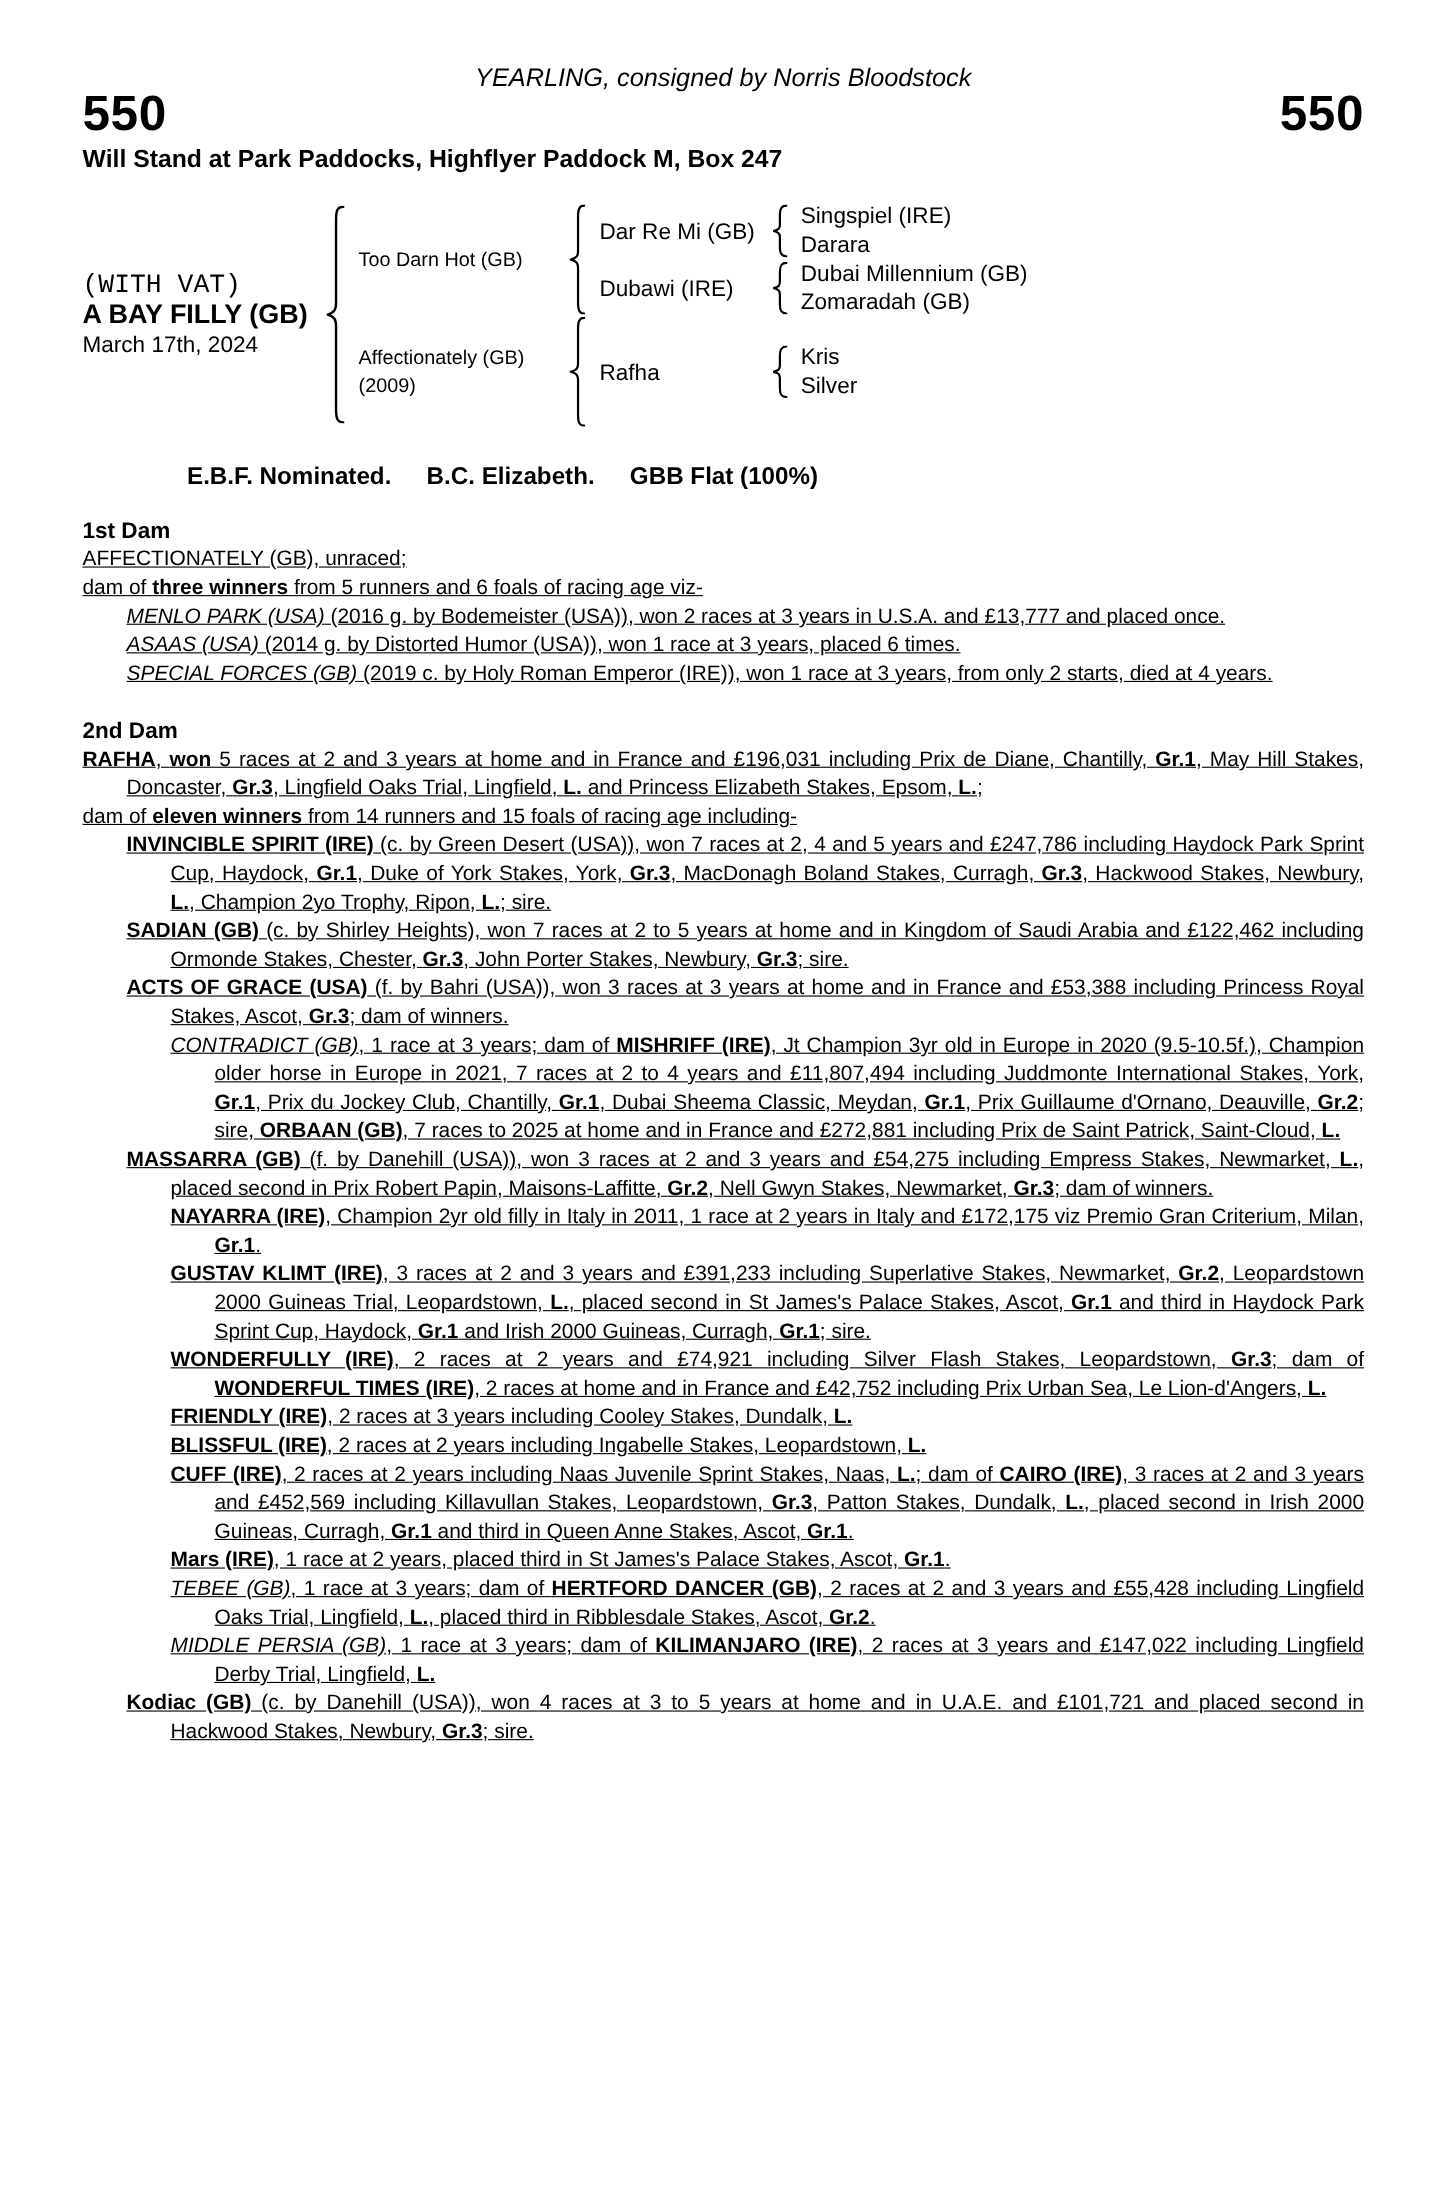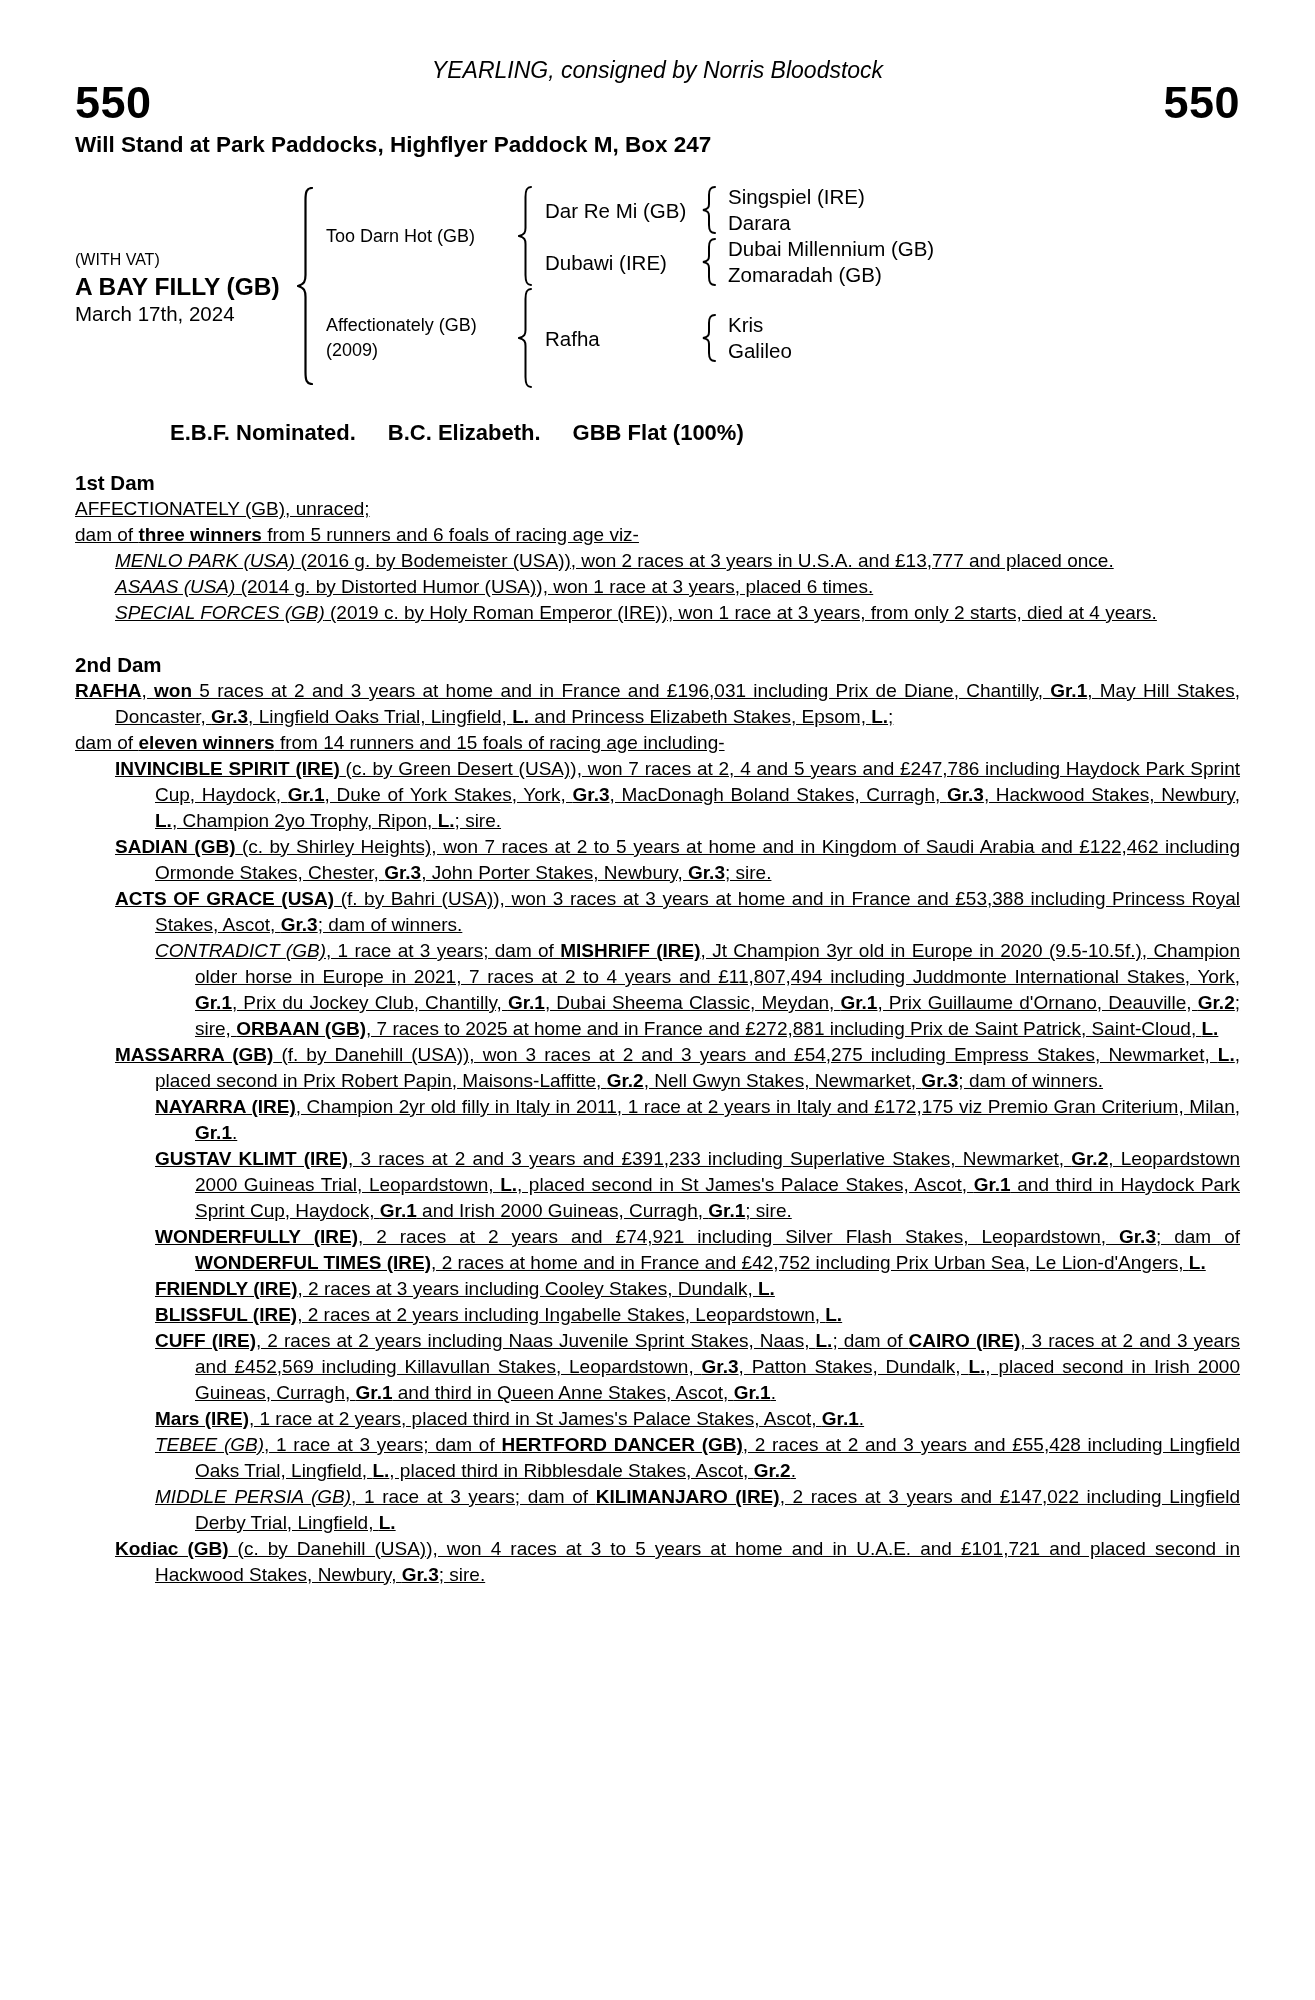--- a/index.html
+++ b/index.html
@@ -14,21 +14,21 @@
 
   
   .consign-line { text-align:center; font-style:italic; font-size:23px; line-height:28px; }
   .lot-row { display:flex; justify-content:space-between; align-items:flex-start; margin-top:-4px;gap:16px; }
   .lot { font-size:45px; font-weight:bold; line-height:46px; letter-spacing:0.5px; }
   .stand-line { font-weight:bold; font-size:22.5px; margin-top:6px; }
 
   
   .pedigree { display:flex; align-items:center; margin-top:26px; }
   .ped-info { width:218px; }
-  .ped-info .vat  { font-size:16px; line-height:25px; }
+  .ped-info .vat  { font-size:24px; line-height:25px;font-family:Liberation Mono, monospace; }
   .ped-info .horse{ font-weight:bold; font-size:24.5px; line-height:29px; }
   .ped-info .date { font-size:20.5px; line-height:25px; }
   .gcol { display:flex; flex-direction:column; }
   .g1unit, .g2unit { display:flex; align-items:center; }
   .g1name { width:188px; font-size:18px; line-height:25px; }
   .g2name { width:153px; font-size:20.5px; line-height:25px; }
   .g3name { font-size:20.5px; line-height:26px; white-space:nowrap; }
   .brace { flex:0 0 auto; margin:0 12px 0 4px; }
 
   
@@ -111,21 +111,21 @@
           <path d="M13,1 C8.5,1 7.5,4.5 7.5,11 L7.5,42 C7.5,46.5 6.5,48.5 1,50 C6.5,51.5 7.5,53.5 7.5,58 L7.5,89 C7.5,95.5 8.5,99 13,99" fill="none" stroke="#000" stroke-width="2" stroke-linecap="round"></path>
         </svg>
         <div class="gcol">
           <div class="g2unit">
             <div class="g2name">Rafha</div>
             <svg class="brace" width="14" height="48" viewBox="0 0 14 48">
               <path d="M13,1 C8,1 7,4 7,9 L7,18 C7,21.5 6,23 1,24 C6,25 7,26.5 7,30 L7,39 C7,44 8,47 13,47" fill="none" stroke="#000" stroke-width="2" stroke-linecap="round"></path>
             </svg>
             <div class="gcol">
               <div class="g3name">Kris</div>
-              <div class="g3name">Galileo</div>
+              <div class="g3name">Silver</div>
             </div>
           </div>
         </div>
       </div>
 
     </div>
   </div>
 
   <div class="noms">
     <span>E.B.F. Nominated.</span>

